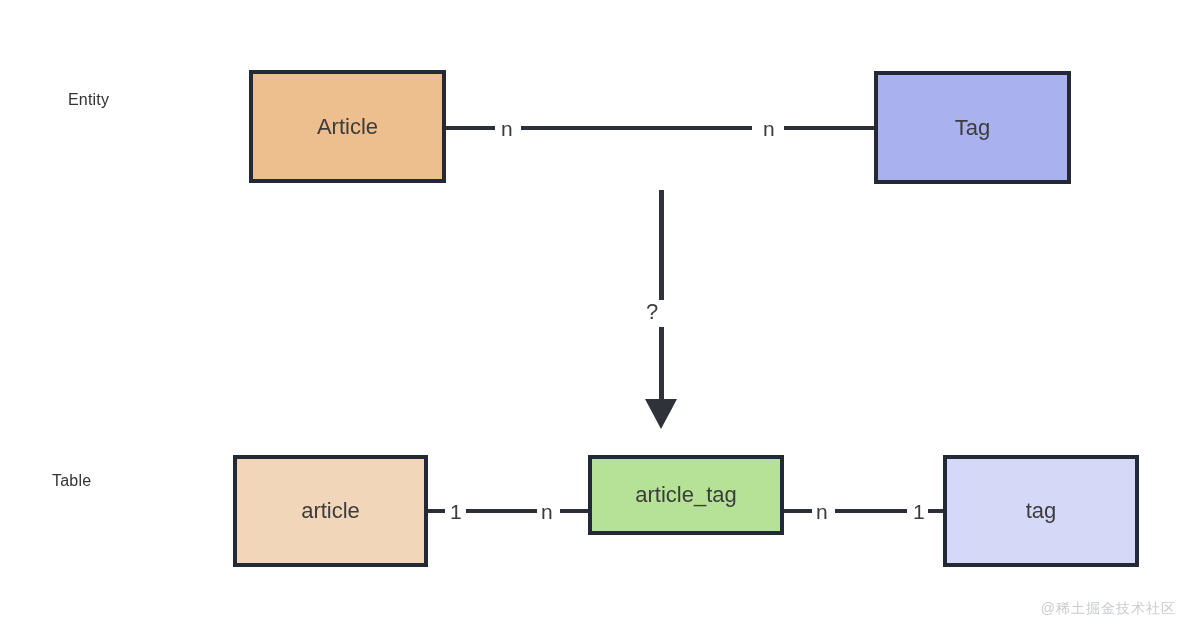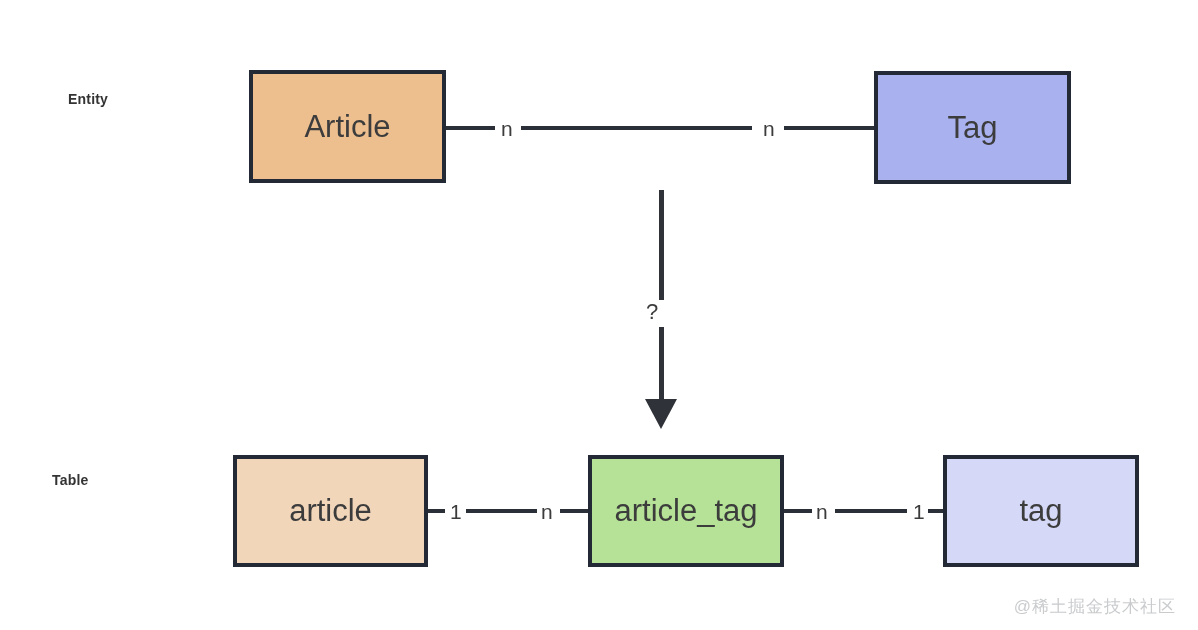--- a/index.html
+++ b/index.html
@@ -14,47 +14,47 @@
     position: relative;
     width: 1198px;
     height: 630px;
     background: #ffffff;
     overflow: hidden;
   }
 
   
   .row-label {
     position: absolute;
-    font-size: 14px;
-    font-weight: bold;
+    font-size: 16px;
+    font-weight: normal;
     color: #333333;
     letter-spacing: 0.2px;
     white-space: nowrap;
   }
   #label-entity { left: 68px;  top: 91px; }
   #label-table  { left: 52px;  top: 472px; }
 
   
   .node {
     position: absolute;
     box-sizing: border-box;
     border: 4px solid #242a35;
     display: flex;
     align-items: center;
     justify-content: center;
     color: #3c3c3c;
-    font-size: 31px;
+    font-size: 22px;
     font-weight: normal;
     z-index: 3;
   }
 
   #node-article      { left: 249px; top: 70px;  width: 197px; height: 113px; background: #edbf8f; }
   #node-tag-entity   { left: 874px; top: 71px;  width: 197px; height: 113px; background: #a9b1ef; }
   #node-article-tbl  { left: 233px; top: 455px; width: 195px; height: 112px; background: #f2d6ba; }
-  #node-article-tag  { left: 588px; top: 455px; width: 196px; height: 112px; background: #b5e296; }
+  #node-article-tag  { left: 588px; top: 455px; width: 196px; height: 80px; background: #b5e296; }
   #node-tag-tbl      { left: 943px; top: 455px; width: 196px; height: 112px; background: #d5d8f7; }
 
   
   .hline {
     position: absolute;
     height: 4px;
     background: #2b2f38;
     z-index: 1;
   }
   
@@ -117,21 +117,21 @@
     font-size: 22px;
     color: #3c3c3c;
     z-index: 2;
   }
 
   
   #watermark {
     position: absolute;
     right: 22px;
     bottom: 12px;
-    font-size: 17px;
+    font-size: 14px;
     color: #c9cbcd;
     letter-spacing: 1px;
     white-space: nowrap;
   }
 </style>
 </head>
 <body>
 
 <div id="canvas">
 

